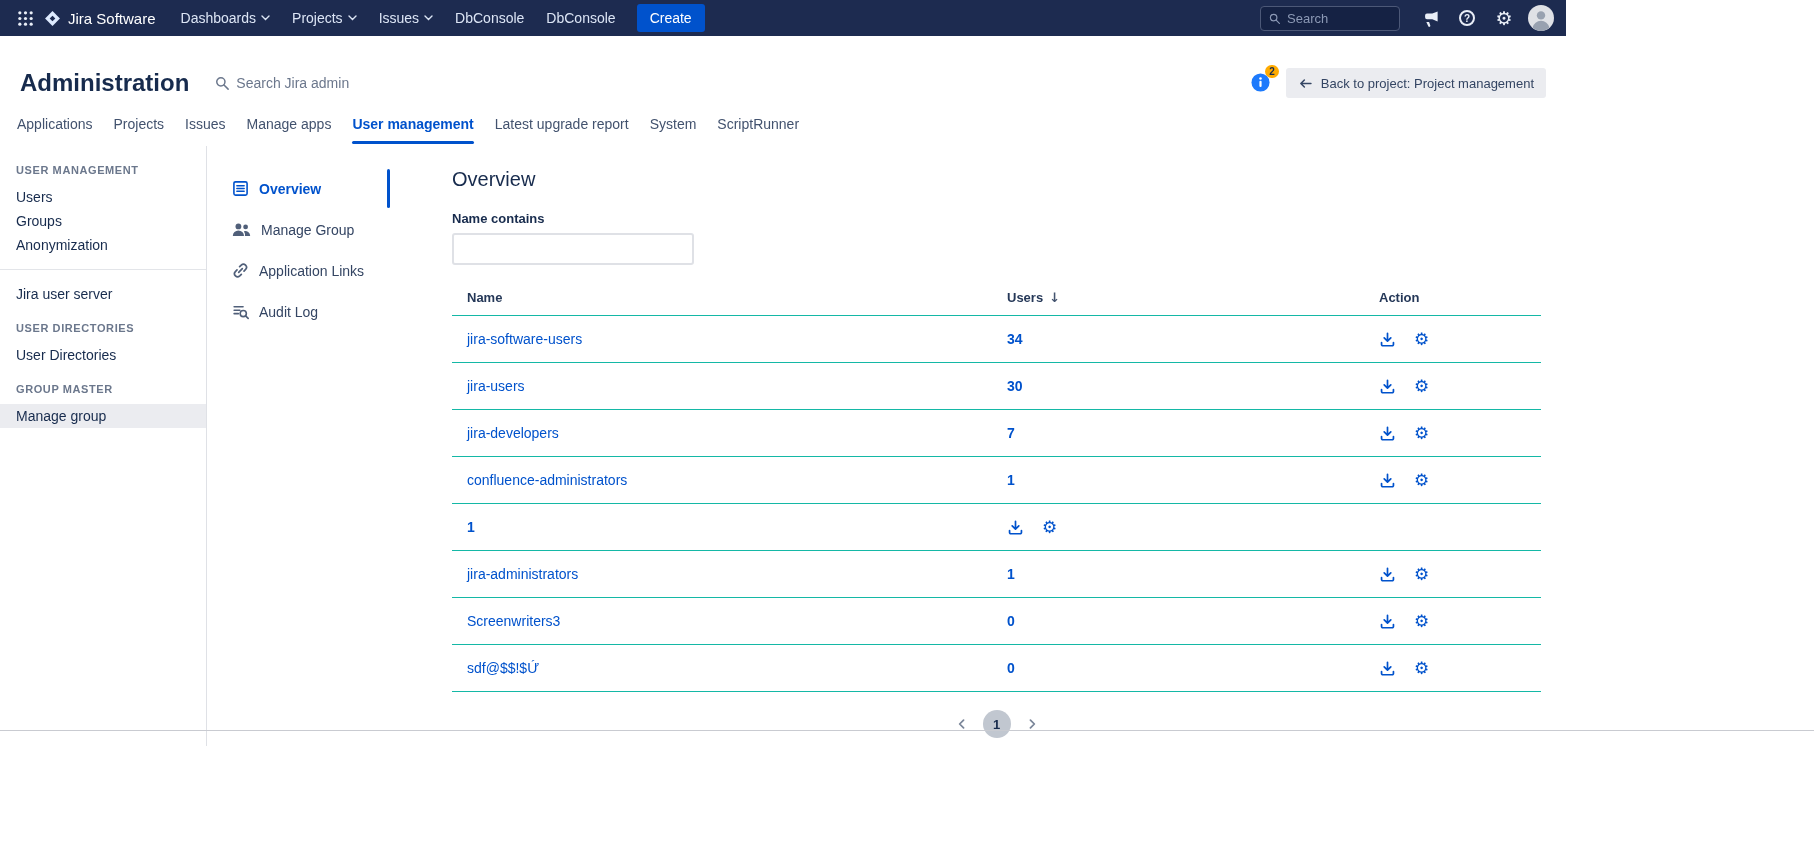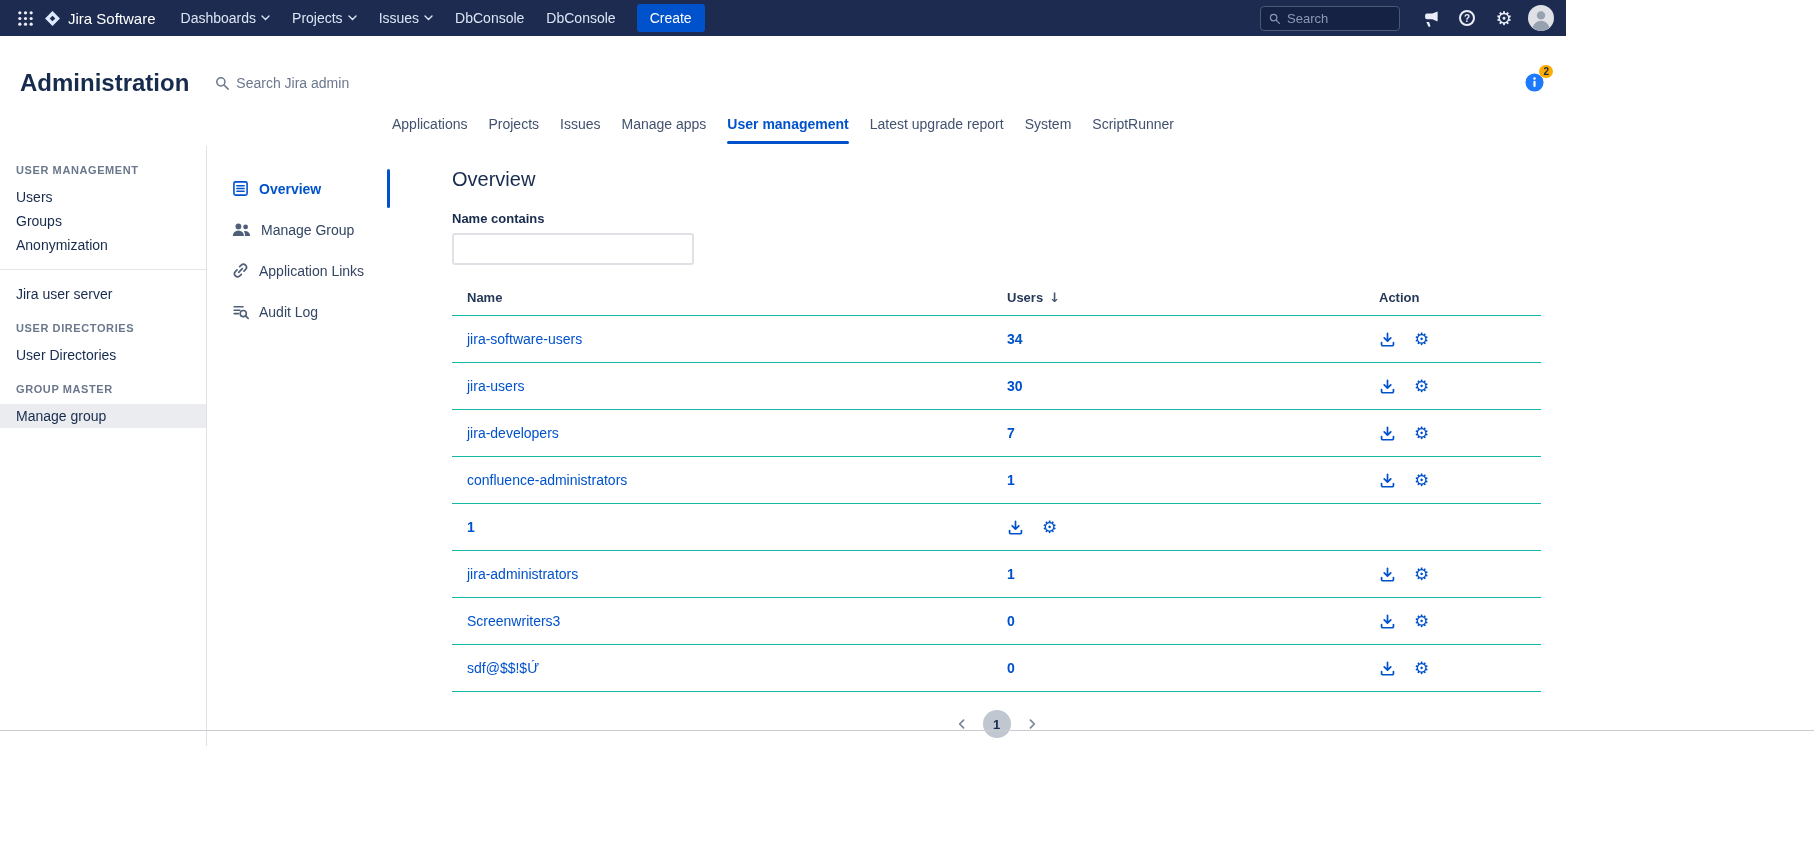--- a/index.html
+++ b/index.html
@@ -26,21 +26,21 @@
   
   .admin-header { display:flex; align-items:center; height:62px; padding:0 20px;margin-top:16px; }
   .admin-title { font-size:24px; font-weight:600; color:#172B4D; }
   .admin-search { display:flex; align-items:center; gap:7px; margin-left:26px; color:#6B778C; font-size:14px; cursor:pointer; }
   .header-right { margin-left:auto; display:flex; align-items:center; gap:14px; }
   .info-wrap { position:relative; width:22px; height:22px; cursor:pointer; }
   .badge { position:absolute; top:-7px; right:-7px; background:#FFAB00; color:#172B4D; font-size:10px; font-weight:700; border-radius:7px; padding:1px 4px; line-height:11px; }
   .back-btn { display:flex; align-items:center; gap:8px; background:#EBECF0; border:none; border-radius:3px; height:30px; padding:0 12px; font-size:13px; color:#344563; cursor:pointer; font-family:inherit; }
 
   
-  .tabs { display:flex; gap:21px; padding:0 17px; height:32px;justify-content:center; }
+  .tabs { display:flex; gap:21px; padding:0 17px; height:32px; }
   .tab { font-size:14px; color:#42526E; position:relative; padding:2px 0 10px; cursor:pointer; white-space:nowrap; }
   .tab.active { color:#0052CC; font-weight:600; }
   .tab.active::after { content:""; position:absolute; left:0; right:0; bottom:2px; height:3px; border-radius:2px; background:#0052CC; }
 
   
   .body-area { display:flex; height:600px; }
 
   .sidebar { width:207px; border-right:1px solid #DFE1E6; padding-top:10px; flex-shrink:0; }
   .side-title { font-size:11px; font-weight:700; color:#6B778C; letter-spacing:.6px; padding:0 16px; margin:16px 0 9px; }
   .side-title.first { margin-top:8px; }
@@ -172,20 +172,26 @@
     </div>
     <div class="header-right">
       <span class="info-wrap">
         <svg width="21" height="21" viewBox="0 0 20 20">
             <circle cx="10" cy="10" r="8.6" fill="#1D7AFC"></circle>
             <circle cx="10" cy="6.1" r="1.2" fill="#fff"></circle>
             <rect x="8.95" y="8.3" width="2.1" height="6" rx="1.05" fill="#fff"></rect>
           </svg>
         <span class="badge">2</span>
       </span>
+      <button class="back-btn">
+        <svg width="15" height="15" viewBox="0 0 16 16" fill="none" stroke="currentColor" stroke-width="1.6" stroke-linecap="round" stroke-linejoin="round">
+            <path d="M13.8 8H3M6.8 4.2L3 8l3.8 3.8"></path>
+          </svg>
+        <span>Back to project: Project management</span>
+      </button>
     </div>
   </div>
 
   <div class="tabs">
     <span class="tab">Applications</span>
     <span class="tab">Projects</span>
     <span class="tab">Issues</span>
     <span class="tab">Manage apps</span>
     <span class="tab active">User management</span>
     <span class="tab">Latest upgrade report</span>

